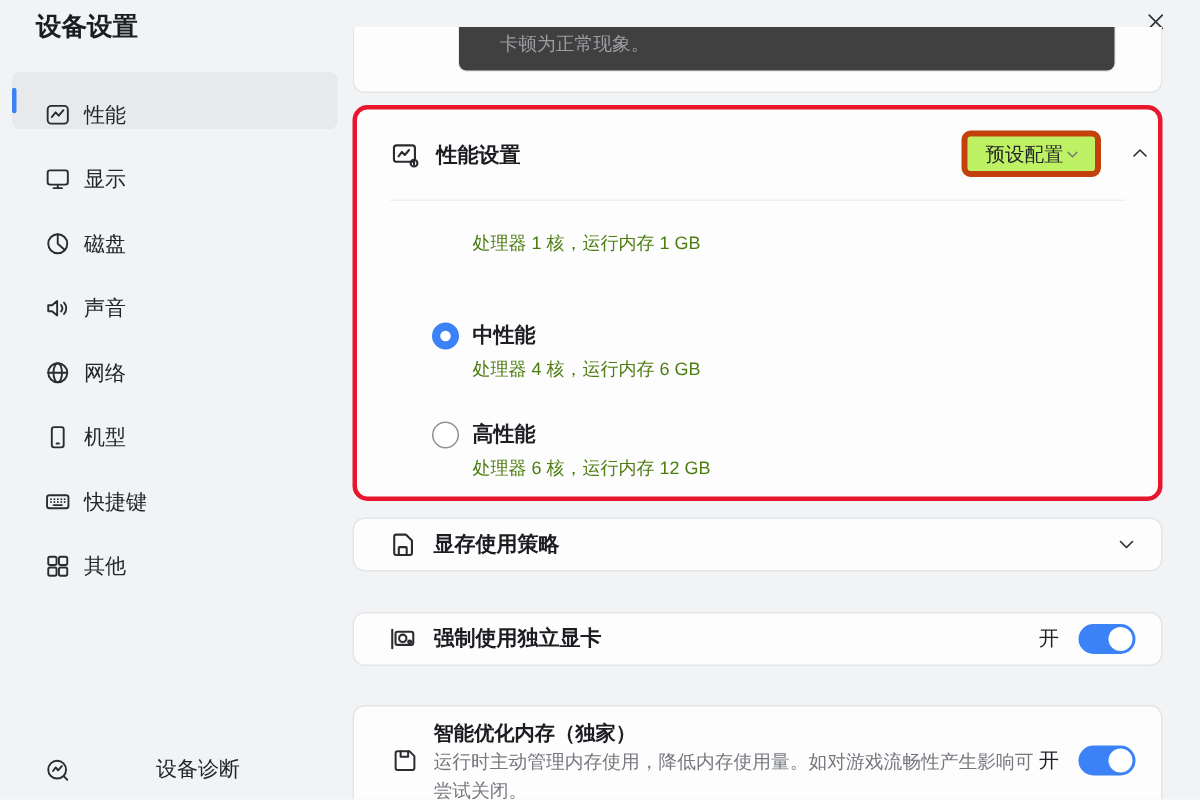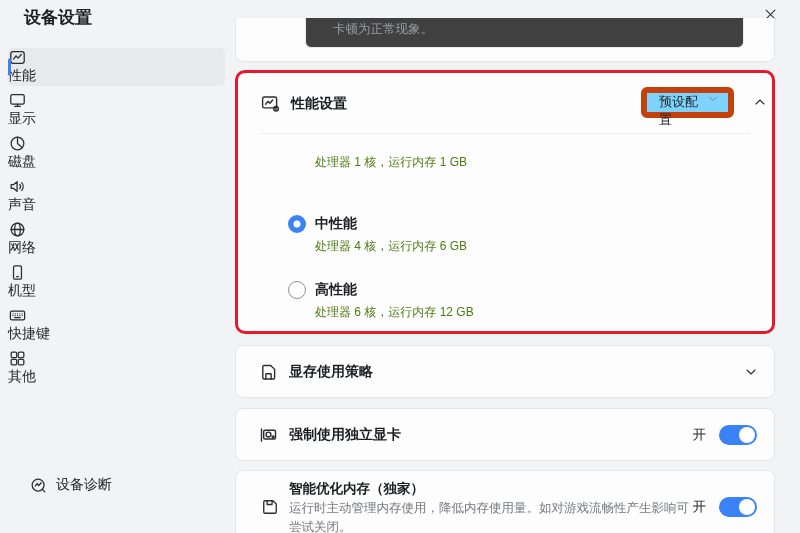--- a/index.html
+++ b/index.html
@@ -6,63 +6,63 @@
   html,body { width:800px; height:533px; overflow:hidden; }
   body { font-family:"Liberation Sans","DejaVu Sans",sans-serif; color:#1d1f23; }
   #app { position:relative; width:800px; height:533px; background:#f2f3f5; overflow:hidden; }
 
   
   .titlebar-title { position:absolute; left:24px; top:6px; font-size:17px; font-weight:600; color:#1b1d20; }
   .close-btn { position:absolute; right:20px; top:4px; width:20px; height:20px; display:flex; align-items:center; justify-content:center; cursor:pointer; }
 
   
   .sidebar { position:absolute; left:8px; top:48px; width:217px; }
-  .side-item { position:relative; height:38px; margin-bottom:5px; display:flex; align-items:flex-start; border-radius:5px; cursor:pointer;flex-direction:column; }
+  .side-item { position:relative; height:38px; margin-bottom:5px; display:flex; align-items:flex-end; padding-left:21px; border-radius:5px; cursor:pointer; }
   .side-item.selected { background:#e8e9ea; }
   .side-item.selected::before { content:""; position:absolute; left:0; top:50%; transform:translateY(-50%); width:3px; height:17px; border-radius:2px; background:#3b82f6; }
   .side-item .ic { width:19px; height:19px; margin-right:8px; flex:0 0 auto; display:flex; }
   .side-item .lbl { font-size:14px; color:#232528; }
-  .side-footer { position:absolute; left:8px; top:468px; width:217px; height:34px; display:flex; align-items:center; padding-left:21px; cursor:pointer; }
+  .side-footer { position:absolute; left:8px; top:496px; width:217px; height:34px; display:flex; align-items:center; padding-left:21px; cursor:pointer;gap:48px; }
   .side-footer .ic { width:19px; height:19px; margin-right:8px; display:flex; }
   .side-footer .lbl { font-size:14px; color:#232528; }
 
   svg.icn { width:100%; height:100%; stroke:#2a2c2f; fill:none; stroke-width:1.6; stroke-linecap:round; stroke-linejoin:round; }
 
   
   .card { position:absolute; left:235px; width:540px; background:#fdfdfe; border:1px solid #e4e5e7; border-radius:8px; }
 
   
   .card-clipped { top:18px; height:44px; border-top:none; border-radius:0 0 8px 8px; overflow:hidden; }
   .inner-note { position:absolute; left:69px; top:-10px; width:439px; height:40px; background:#404040; border:1px solid #e9eaec; border-top:none; border-radius:0 0 6px 6px; }
   .inner-note .txt { position:absolute; left:27px; top:13px; font-size:12.5px; color:#9a9da2; }
 
   
   .card-perf { top:70px; height:264px; border:3px solid #e7182d; border-radius:10px; background:#fdfdfe; }
   .perf-head-icon { position:absolute; left:22px; top:20px; width:21px; height:21px; }
   .perf-title { position:absolute; left:53px; top:22px; font-size:14px; font-weight:600; color:#1b1d20; }
-  .preset-select { position:absolute; left:403px; top:14px; width:93px; height:31px; background:#7dd3fc; border:6px solid #c2410c; border-radius:6px; display:flex; padding:0 9px 0 12px; cursor:pointer; }
+  .preset-select { position:absolute; left:403px; top:14px; width:93px; height:31px; background:#bef264; border:4px solid #c2410c; border-radius:6px; display:flex; align-items:center; padding:0 9px 0 12px; cursor:pointer; }
   .preset-select .val { font-size:13px; color:#232528; flex:1; }
   .preset-select .chev { width:12px; height:12px; display:flex; }
   .collapse-chev { position:absolute; left:514px; top:21px; width:16px; height:16px; display:flex; cursor:pointer; }
   .perf-divider { position:absolute; left:22px; right:22px; top:60px; height:1px; background:#efeff1; }
 
   .opt { position:absolute; left:50px; }
   .opt-row { display:flex; align-items:center; cursor:pointer; }
   .radio { width:18px; height:18px; border-radius:50%; flex:0 0 auto; }
   .radio.off { background:#fff; border:1.5px solid #8e9196; }
   .radio.on { background:#3b82f6; position:relative; }
   .radio.on::after { content:""; position:absolute; left:50%; top:50%; width:7px; height:7px; border-radius:50%; background:#fff; transform:translate(-50%,-50%); }
   .opt-label { margin-left:9px; font-size:14px; font-weight:600; color:#1d1f23; }
   .opt-desc { margin-left:27px; margin-top:5px; font-size:12px; color:#4d7c0f; }
   #opt-low  { top:76px; }
   #opt-mid  { top:142px; }
   #opt-high { top:208px; }
 
   
-  .card-row { height:53px; }
+  .card-row { height:36px; }
   .card-vram { top:345px; }
   .card-gpu  { top:408px; }
   .row-icon { position:absolute; left:22px; top:50%; transform:translateY(-50%); width:21px; height:21px; }
   .row-title { position:absolute; left:53px; top:50%; transform:translateY(-50%); font-size:14px; font-weight:600; color:#1b1d20; }
   .row-chev { position:absolute; right:15px; top:50%; transform:translateY(-50%); width:16px; height:16px; display:flex; cursor:pointer; }
   .row-right { position:absolute; right:17px; top:50%; transform:translateY(-50%); display:flex; align-items:center; }
   .state-label { font-size:13.5px; color:#1d1f23; margin-right:13px; }
   .toggle { position:relative; width:38px; height:20px; border-radius:10px; background:#3b82f6; cursor:pointer; }
   .toggle .knob { position:absolute; right:2px; top:2px; width:16px; height:16px; border-radius:50%; background:#fff; }
 

